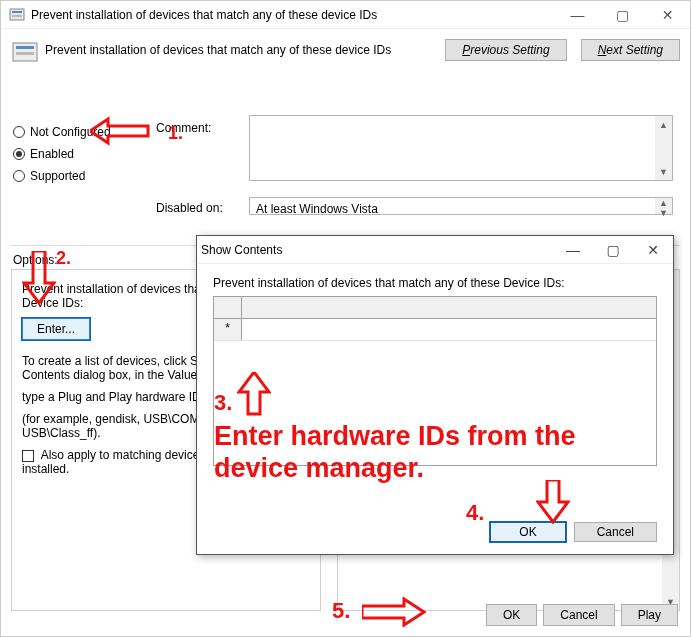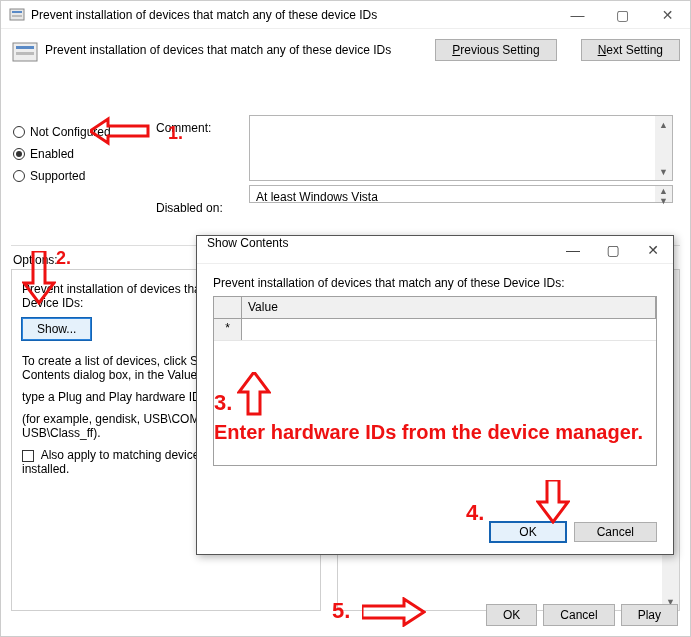--- a/index.html
+++ b/index.html
@@ -21,38 +21,38 @@
   .titlebar .icon { width:16px; height:16px; margin-right:6px; }
   .titlebar .caps {
     margin-left:auto; display:flex; height:100%;
   }
   .cap { width:45px; display:flex; align-items:center; justify-content:center;
          color:#555; font-size:14px; }
   .body { position:absolute; top:28px; left:0; right:0; bottom:0; padding:10px 10px 0 10px; }
   .headerrow { display:flex; align-items:flex-start; }
   .hicon { width:28px; height:28px; margin-right:6px; flex:none; }
   .ptitle { flex:1; padding-top:4px; }
-  .nav-btns { display:flex; gap:24px; margin-left:auto; }
+  .nav-btns { display:flex; gap:14px; margin-left:auto;font-style:italic; }
   button.win {
     background:#e1e1e1; border:1px solid #adadad; padding:3px 16px;
     font: inherit;
   }
   .underline { text-decoration: underline; }
   .radios { position:absolute; left:12px; top:88px; }
   .radio { display:flex; align-items:center; gap:5px; margin:8px 0; }
   .radio span.ring { width:12px; height:12px; border:1px solid #333; border-radius:50%; display:inline-flex; align-items:center;justify-content:center; }
   .radio.sel span.ring::after { content:""; width:6px;height:6px;background:#333;border-radius:50%; display:block; }
   label.lbl { }
   .comment-lbl { position:absolute; left:155px; top:92px;text-align:right; }
   .comment-box { position:absolute; left:248px; top:86px; width:424px; height:66px;
      border:1px solid #b5b5b5; background:#fff; }
   .comment-box .scroll { position:absolute; right:0; top:0; bottom:0; width:17px; background:#f0f0f0; display:flex; flex-direction:column; }
   .sc-arrow { height:17px; display:flex; align-items:center; justify-content:center; color:#666; font-size:9px;}
   .supported-lbl { position:absolute; left:155px; top:172px; }
-  .supported-box { position:absolute; left:248px; top:156px; width:424px; height:18px;
+  .supported-box { position:absolute; left:248px; top:168px; width:424px; height:18px;
      border:1px solid #b5b5b5; background:#fff; padding:4px 6px;}
   .supported-box .scroll { position:absolute; right:0; top:0; bottom:0; width:17px; background:#f0f0f0; display:flex; flex-direction:column; }
   .divider { position:absolute; left:10px; right:10px; top:216px; height:1px; background:#ddd; }
   .options-lbl { position:absolute; left:12px; top:224px; }
   .help-lbl { position:absolute; left:346px; top:224px; }
   .opt-panel { position:absolute; left:10px; top:240px; width:310px; height:342px;
      border:1px solid #cfcfcf; background:#fff; padding:8px 10px; font-size:12px; }
   .help-panel { position:absolute; left:336px; top:240px; right:10px; height:342px;
      border:1px solid #cfcfcf; background:#fff; }
   .help-panel .scroll { position:absolute; right:0; top:0; bottom:0; width:17px; background:#f0f0f0; display:flex; flex-direction:column; }
@@ -61,21 +61,21 @@
   .chk { width:12px; height:12px; border:1px solid #333; display:inline-block; vertical-align:middle; margin-right:4px; }
   .optional { color:#c00; margin-top:6px; }
   .btm-btns { position:absolute; right:12px; bottom:10px; display:flex; gap:6px; }
 
   
   .dialog {
     position:absolute; left:196px; top:235px; width:478px; height:320px;
     background:#fff; border:1px solid #555; box-shadow:2px 2px 8px rgba(0,0,0,.3);
     z-index:20;
   }
-  .dialog .dtitle { height:28px; display:flex; padding-left:10px;
+  .dialog .dtitle { height:28px; display:flex; align-items:center; padding-left:4px;
     border-bottom:1px solid #eee;gap:31px; }
   .dialog .dcaps { margin-left:auto; display:flex; height:100%; }
   .dcap { width:40px; display:flex; align-items:center; justify-content:center; color:#444; font-size:14px;}
   .dialog .dbody { padding:12px 16px 0 16px; }
   .grid { border:1px solid #a0a0a0; height:170px; margin-top:6px; background:#fff; position:relative; }
   .grid-header { height:22px; background:#f0f0f0; border-bottom:1px solid #a0a0a0; display:flex; }
   .gh-rowhdr { width:28px; border-right:1px solid #a0a0a0; }
   .gh-value { flex:1; padding:3px 6px; border-right:1px solid #a0a0a0;}
   .grid-row { height:22px; display:flex; border-bottom:1px solid #e5e5e5;}
   .gr-rowhdr { width:28px; border-right:1px solid #a0a0a0; background:#f0f0f0; text-align:center; padding-top:2px;}
@@ -154,21 +154,21 @@
         <div class="sc-arrow">▼</div>
       </div>
     </div>
 
     <div class="divider"></div>
     <span class="options-lbl">Options:</span>
     <span class="help-lbl">Help:</span>
 
     <div class="opt-panel">
       <p>Prevent installation of devices that match these Device IDs:</p>
-      <button class="show-btn">Show...</button>
+      <button class="show-btn">Enter...</button>
       <p style="margin-top:14px">To create a list of devices, click Show. In the Show Contents dialog box, in the Value column,</p>
       <p>type a Plug and Play hardware ID or compatible ID</p>
       <p>(for example, gendisk, USB\COMPOSITE, USB\Class_ff).</p>
       <p>
         <span class="chk"></span>
         <span>Also apply to matching devices that are already installed.</span>
       </p>
     </div>
 
     <div class="help-panel">
@@ -194,21 +194,20 @@
       <div class="dcap">—</div>
       <div class="dcap">▢</div>
       <div class="dcap">✕</div>
     </div>
   </div>
   <div class="dbody">
     <div>Prevent installation of devices that match any of these Device IDs:</div>
     <div class="grid">
       <div class="grid-header">
         <div class="gh-rowhdr"></div>
-        <div class="gh-value">Value</div>
       </div>
       <div class="grid-row">
         <div class="gr-rowhdr">*</div>
         <div class="gr-cell"></div>
       </div>
     </div>
   </div>
   <div class="dlg-btns">
     <button class="default">OK</button>
     <button class="normal">Cancel</button>
@@ -223,21 +222,21 @@
 <svg class="anno" style="left:22px; top:251px;" width="34" height="54">
   <polygon points="11,0 23,0 23,32 32,32 17,52 2,32 11,32" fill="none" stroke="#e11" stroke-width="3"></polygon>
 </svg>
 <span class="anno red-txt" style="left:56px; top:248px; font-size:18px;">2.</span>
 
 <svg class="anno" style="left:237px; top:372px;" width="34" height="44">
   <polygon points="17,0 32,20 23,20 23,42 11,42 11,20 2,20" fill="none" stroke="#e11" stroke-width="3"></polygon>
 </svg>
 <span class="anno red-txt" style="left:214px; top:390px; font-size:22px;">3.</span>
 
-<span class="anno red-txt" style="left:214px; top:420px; font-size:20px; line-height:1.2; width:430px;">Enter hardware IDs from the device manager.</span>
+<span class="anno red-txt" style="left:214px; top:420px; font-size:27px; line-height:1.2; width:430px;">Enter hardware IDs from the device manager.</span>
 
 <svg class="anno" style="left:536px; top:480px;" width="34" height="44">
   <polygon points="11,0 23,0 23,22 32,22 17,42 2,22 11,22" fill="none" stroke="#e11" stroke-width="3"></polygon>
 </svg>
 <span class="anno red-txt" style="left:466px; top:500px; font-size:22px;">4.</span>
 
 <svg class="anno" style="left:362px; top:597px;" width="64" height="30">
   <polygon points="0,9 42,9 42,2 62,15 42,28 42,21 0,21" fill="none" stroke="#e11" stroke-width="3"></polygon>
 </svg>
 <span class="anno red-txt" style="left:332px; top:598px; font-size:22px;">5.</span>

